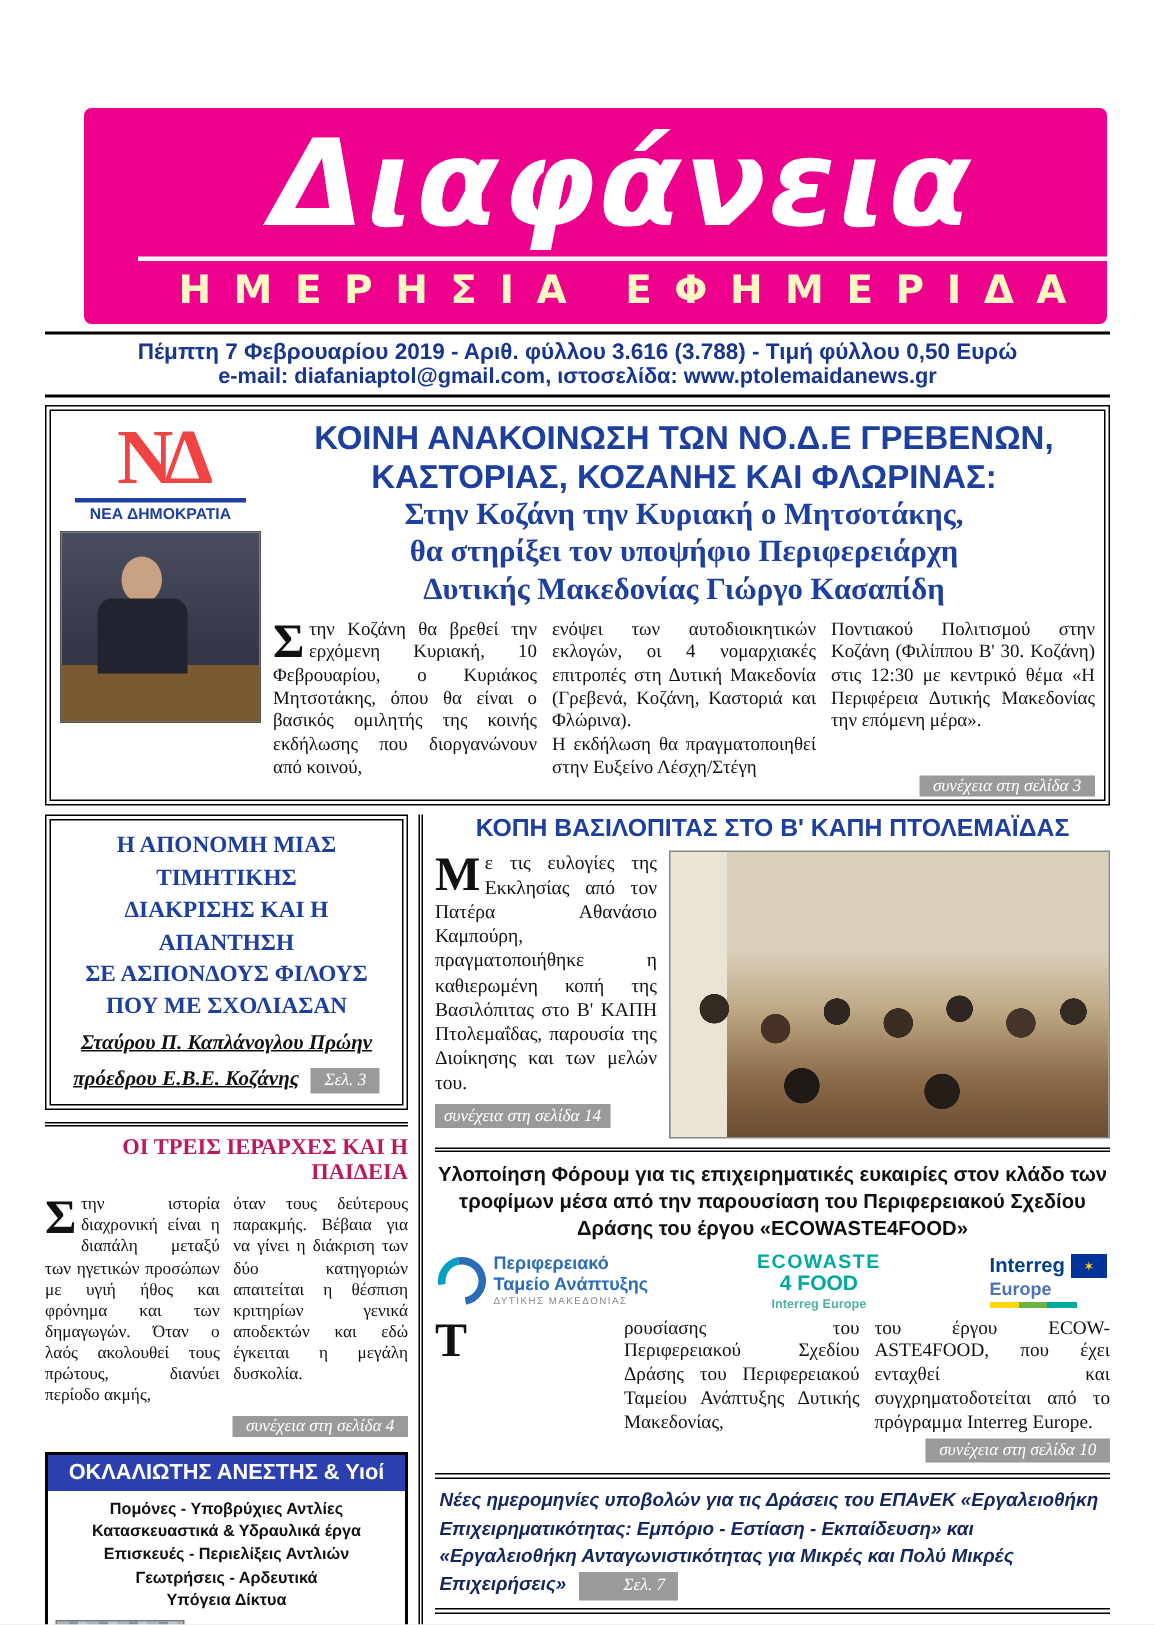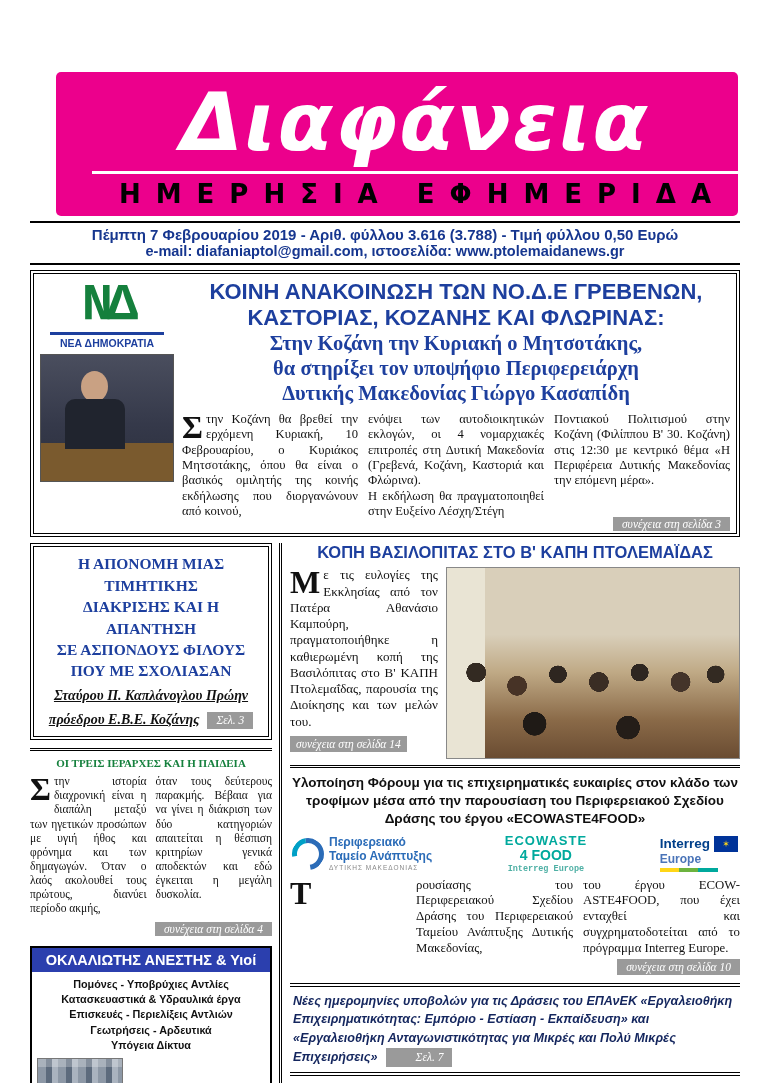--- a/index.html
+++ b/index.html
@@ -9,38 +9,38 @@
     position:relative; overflow:hidden; padding:0 30px;
     font-family:"Liberation Serif", serif; color:#111;
   }
   
   .masthead { margin:72px 2px 0 26px; background:#EC008C; border-radius:5px;padding-left:36px; }
   .mast-title {
     text-align:center; font-family:"DejaVu Sans", sans-serif; font-style:italic;
     font-weight:bold; color:#fff; font-size:80px; line-height:96px; letter-spacing:2px; padding-top:3px;
   }
   .mast-sub {
-    border-top:3px solid #fff; text-align:center; color:#000000;
+    border-top:3px solid #fff; text-align:center; color:#fef9c3;
     font-family:"DejaVu Sans", sans-serif; font-weight:bold; font-size:26px;
     letter-spacing:15px; text-indent:15px; padding:5px 0 7px;
   }
   
   .dateblock {
     margin-top:5px; border-top:2px solid #000; border-bottom:2px solid #000;
     text-align:center; padding:3px 0 4px;
     font-family:"Liberation Sans", sans-serif; font-weight:bold; color:#16368F;
   }
   .dateline { font-size:15px; }
   .contactline { font-size:14.5px; }
   
   .leadbox { margin-top:5px; border:4px double #000; padding:5px 6px 14px; position:relative; }
   .lead-flex { display:flex; gap:8px; }
   .lead-left { width:134px; flex:none; }
   .nd-logo { text-align:center; padding-top:2px; }
-  .nd-mono { font-family:Liberation Mono, monospace; font-weight:bold; font-size:52px; line-height:0.95; color:#15803d; letter-spacing:-6px; }
+  .nd-mono { font-family:Liberation Serif, serif; font-weight:bold; font-size:52px; line-height:0.95; color:#ef4444; letter-spacing:-6px; }
   .nd-rule { height:3px; background:#1D3F9E; margin:2px 10px 2px; }
   .nd-label { font-family:"Liberation Sans", sans-serif; font-weight:bold; font-size:10.5px; color:#1D3F9E; }
   .lead-photo {
     height:128px; margin-top:5px; position:relative; overflow:hidden; border:1px solid #555;
     background:
       linear-gradient(180deg, transparent 0 70%, #7a5a2e 70% 100%),
       linear-gradient(180deg, #4a4e5e 0%, #35394a 55%, #2b2f3c 100%);
   }
   .lead-photo::before { content:""; position:absolute; left:40px; top:16px; width:27px; height:31px; border-radius:50%; background:#c9a183; }
   .lead-photo::after  { content:""; position:absolute; left:24px; top:44px; width:60px; height:50px; border-radius:10px 10px 0 0; background:#20242e; }
@@ -61,21 +61,21 @@
   .middle { margin-top:6px; display:flex; }
   .mid-left { width:252px; flex:none; border-right:3px double #000; padding-right:7px; }
   .mid-right { flex:1; min-width:0; padding-left:8px; }
   
   .honorbox { border:4px double #000; padding:6px 4px 7px; text-align:center; }
   .honor-title { color:#1D3F9E; font-weight:bold; font-size:15.5px; line-height:1.38; }
   .honor-byline { margin-top:5px; font-weight:bold; font-style:italic; font-size:14px; text-decoration:underline; line-height:1.35; }
   .honor-b2 .badge { margin-left:8px; text-decoration:none; }
   
   .hierarchs { border-top:3px double #000; margin-top:8px; padding-top:6px; }
-  .hier-head { text-align:center; color:#15803d; font-weight:bold; font-size:11px; }
+  .hier-head { text-align:right; color:#be185d; font-weight:bold; font-size:15px; }
   .hier-cols { display:flex; gap:9px; margin-top:5px; font-size:11.5px; line-height:1.22; text-align:justify; }
   .hier-cols .col { flex:1; min-width:0; }
   .badge-row { text-align:right; margin-top:4px; }
   
   .adbox { margin-top:9px; border:2px solid #000; }
   .ad-header { background:#2B3FAE; color:#fff; text-align:center; font-family:"Liberation Sans", sans-serif; font-weight:bold; font-size:14.5px; padding:4px 2px; }
   .ad-services { padding:5px 2px 2px; text-align:center; font-family:"Liberation Sans", sans-serif; font-weight:bold; font-size:10.8px; line-height:1.42; }
   .ad-bottom { display:flex; gap:6px; padding:3px 5px 6px; align-items:center; }
   .ad-img {
     width:86px; height:78px; flex:none; border:1px solid #777;
@@ -109,21 +109,21 @@
   .eco-head { text-align:center; font-weight:bold; font-size:13.5px; line-height:1.32; color:#101010; font-family:"Liberation Sans", sans-serif; }
   .eco-logos { display:flex; justify-content:space-between; align-items:center; margin:6px 2px 3px; }
   .logo-pta { display:flex; gap:5px; align-items:center; }
   .pta-swirl { width:32px; height:32px; border-radius:50%; border:5px solid #2B6CB8; border-left-color:#00A0C6; border-bottom-color:transparent; transform:rotate(35deg); flex:none; }
   .pta-text { text-align:left; color:#2B6CB8; font-family:"Liberation Sans", sans-serif; }
   .pta-l1, .pta-l2 { font-size:12px; font-weight:bold; line-height:1.15; }
   .pta-l3 { font-size:6.5px; letter-spacing:1px; color:#888; }
   .logo-eco { text-align:center; color:#00A99D; font-family:"Liberation Sans", sans-serif; font-weight:bold; }
   .eco-l1 { font-size:13px; letter-spacing:1px; line-height:1.1; }
   .eco-l2 { font-size:14px; line-height:1.1; }
-  .eco-l3 { font-size:8.5px; color:#4FB0A5;font-family:Liberation Mono, monospace; }
+  .eco-l3 { font-size:8.5px; color:#4FB0A5; }
   .logo-ir { font-family:"Liberation Sans", sans-serif; }
   .ir-row { display:flex; gap:4px; align-items:center; }
   .ir-name { color:#003F8A; font-weight:bold; font-size:13.5px; }
   .eu-flag { width:24px; height:16px; background:#003399; color:#FFD617; font-size:9px; line-height:16px; text-align:center; flex:none; }
   .eu-flag::before { content:"✶"; }
   .ir-europe { color:#4A74B8; font-weight:bold; font-size:12px; }
   .ir-bar { height:4px; width:58px; background:linear-gradient(90deg,#FFD617 0 33%, #6CB33F 33% 66%, #00A99D 66%); margin-top:2px; }
   .eco-cols { display:flex; gap:10px; font-size:12.8px; line-height:1.24; text-align:justify; margin-top:4px; }
   .eco-col1 { width:116px; flex:none; }
   .eco-col2, .eco-col3 { flex:1; min-width:0; }

